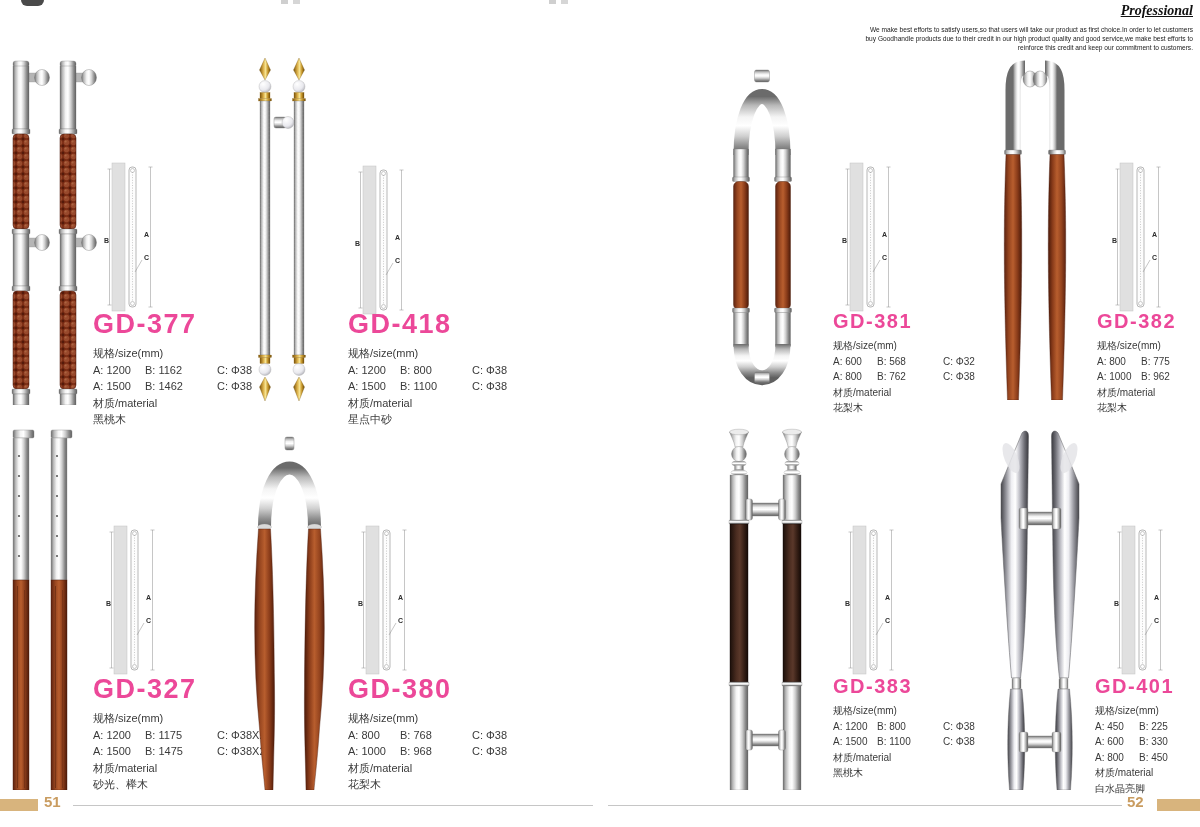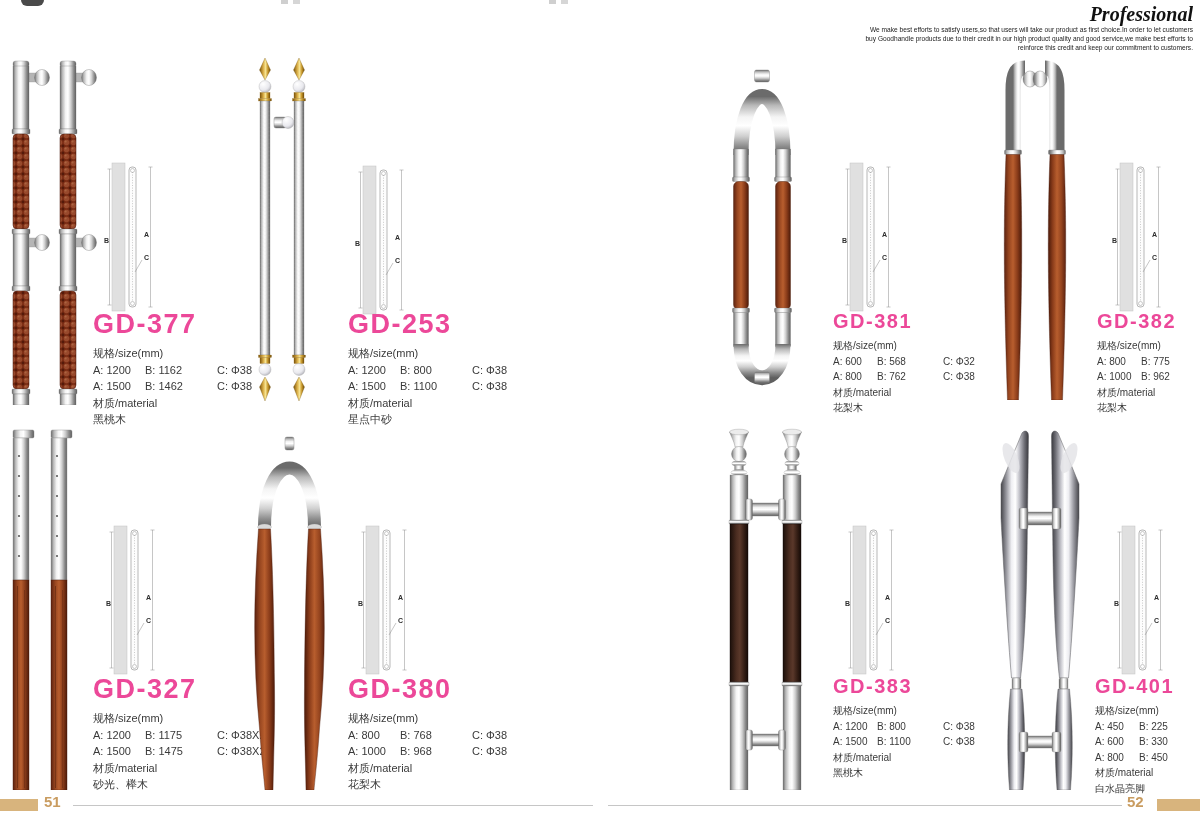--- a/index.html
+++ b/index.html
@@ -1,20 +1,20 @@
 <!DOCTYPE html>
 <html><head>
 <meta charset="utf-8">
 <style>
   html,body { margin:0; padding:0; background:#888; }
   .page { position:relative; width:1200px; height:827px; background:#ffffff; overflow:hidden;
           font-family:"Liberation Sans", sans-serif; margin:0 auto; }
   
   .brand { position:absolute; top:3px; right:7px; font-family:"Liberation Serif", serif;
-           font-style:italic; font-weight:bold; font-size:20px; color:#111; }
+           font-style:italic; font-weight:bold; font-size:14px; color:#111;text-decoration:underline; }
   .tagline { position:absolute; top:26px; right:7px; width:330px; font-size:6.6px;
              line-height:1.35; color:#222; text-align:right; }
   
   .art { position:absolute; top:0; }
   .art1 { left:21px; width:23px; height:6px; background:#4a4a4a; border-radius:0 0 9px 9px; }
   .art2 { left:281px; width:7px; height:4px; background:#cfcfcf; }
   .art2b { left:293px; width:7px; height:4px; background:#d6d6d6; }
   .art3 { left:549px; width:7px; height:4px; background:#cfcfcf; }
   .art3b { left:561px; width:7px; height:4px; background:#d6d6d6; }
   
@@ -214,21 +214,21 @@
   <line x1="46.5" y1="10" x2="46.5" y2="150" stroke="#8c8c8c" stroke-width="0.5"></line>
   <line x1="44.5" y1="10" x2="48.5" y2="10" stroke="#8c8c8c" stroke-width="0.5"></line>
   <line x1="44.5" y1="150" x2="48.5" y2="150" stroke="#8c8c8c" stroke-width="0.5"></line>
   <line x1="38" y1="103" x2="31" y2="115" stroke="#8c8c8c" stroke-width="0.5"></line>
   <text x="0" y="86" class="dg">B</text>
   <text x="40" y="80" class="dg">A</text>
   <text x="40" y="103" class="dg">C</text>
 </svg>
 </div>
   <div class="info w1" style="left:348px; top:311px">
-    <div class="code">GD-253</div>
+    <div class="code">GD-418</div>
     <div class="lbl">规格/size(mm)</div>
     <div class="row">
       <span class="ca">A: 1200</span><span class="cb">B: 800</span><span class="cc">C: Φ38</span>
     </div>
     <div class="row">
       <span class="ca">A: 1500</span><span class="cb">B: 1100</span><span class="cc">C: Φ38</span>
     </div>
     <div class="lbl">材质/material</div>
     <div class="mat">星点中砂</div>
   </div>

